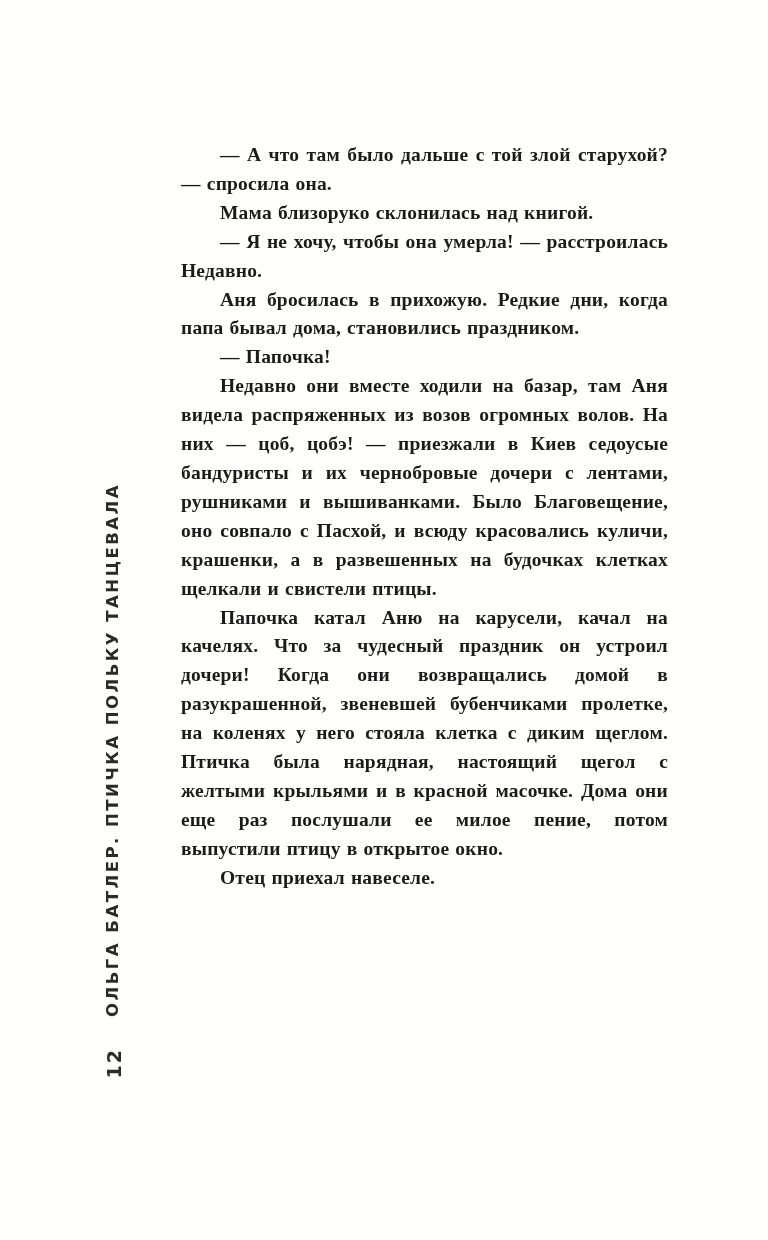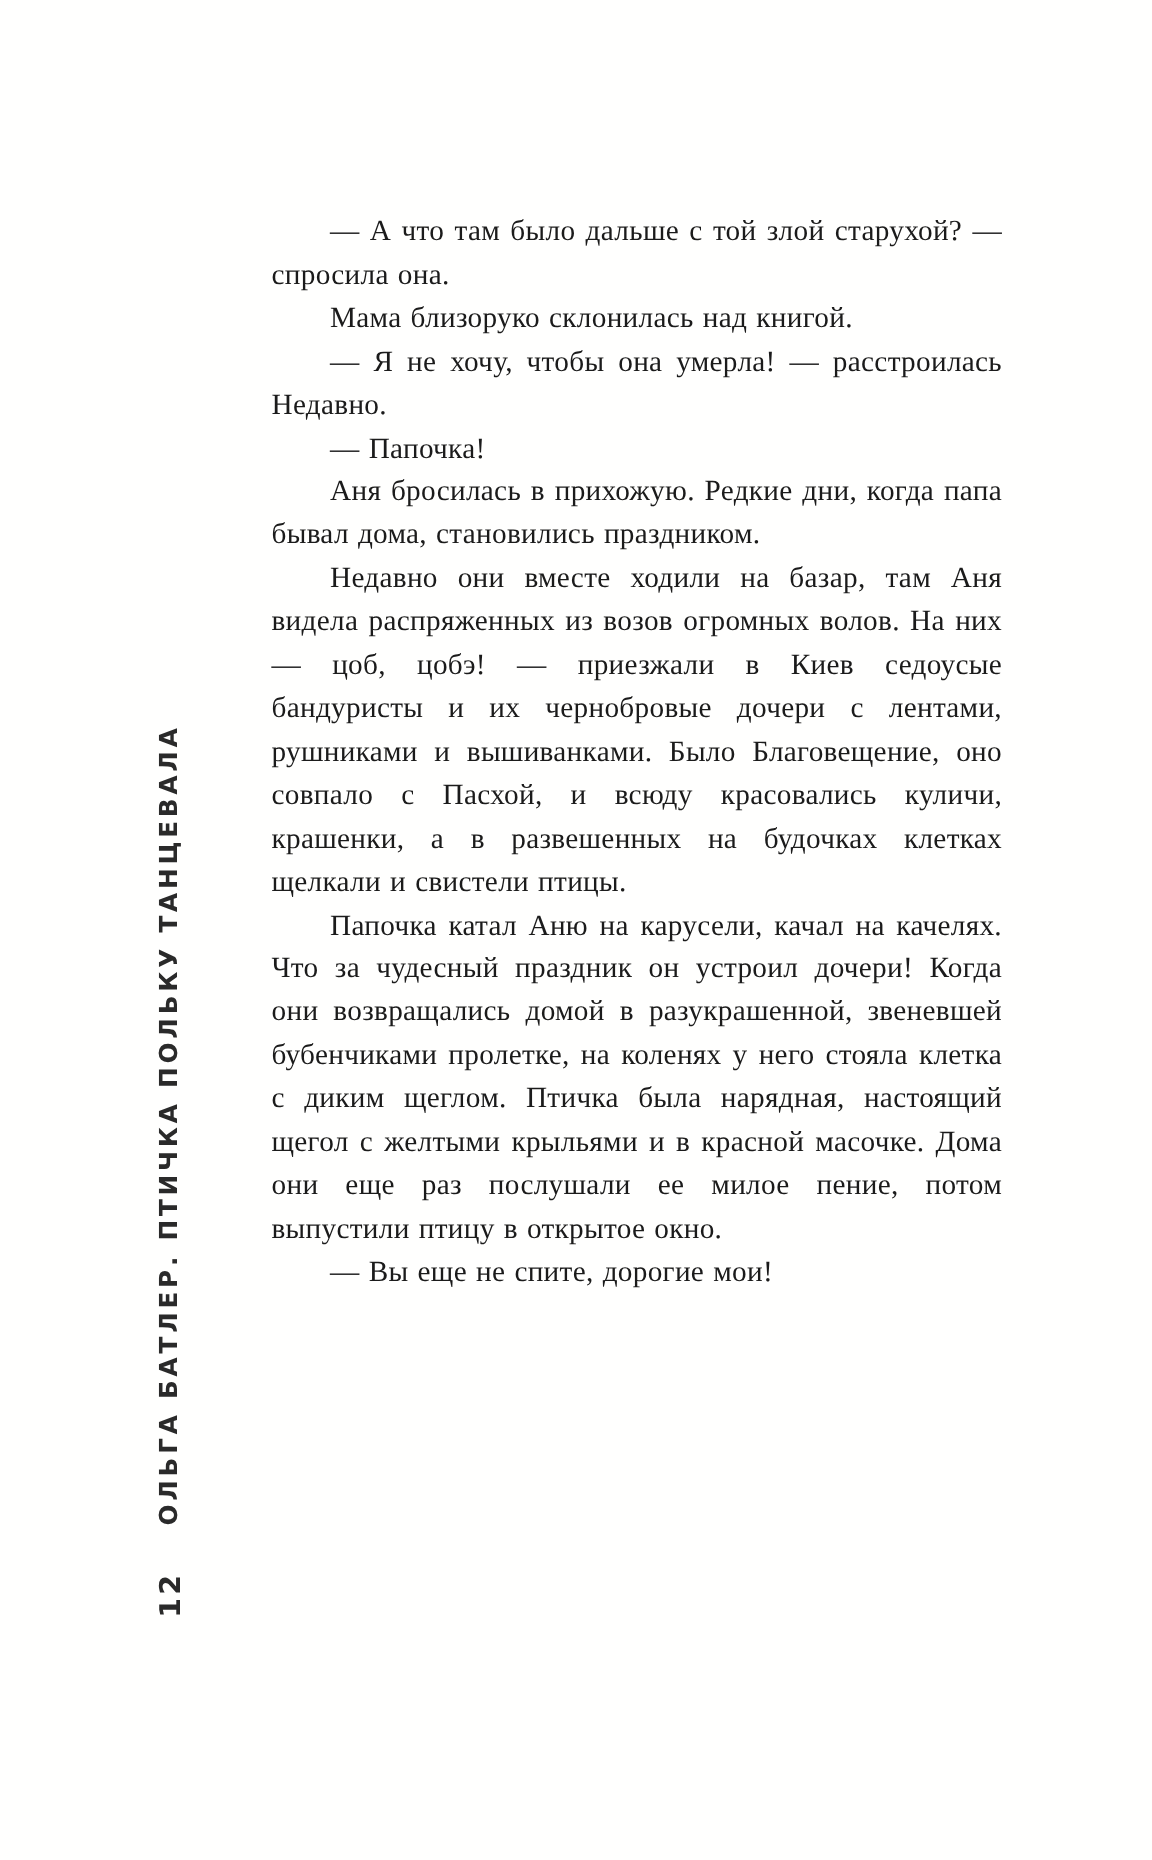--- a/index.html
+++ b/index.html
@@ -28,20 +28,21 @@
     color: #1b1b1b;
   }
   .text-block p {
     margin: 0;
     font-size: 19.5px;
     line-height: 28.9px;
     text-align: justify;
     text-indent: 39px;
     letter-spacing: 0.2px;
     word-spacing: 1px;
+    font-weight: bold;
   }
   
   .spine-title {
     position: absolute;
     left: 103px;
     top: 585px;
     height: 432px;
     writing-mode: vertical-rl;
     transform: rotate(180deg);
     font-family: "DejaVu Sans", sans-serif;
@@ -71,20 +72,20 @@
 <div class="book-page">
 
   <div class="spine-title">ОЛЬГА БАТЛЕР. ПТИЧКА ПОЛЬКУ ТАНЦЕВАЛА</div>
 
   <div class="page-number">12</div>
 
   <div class="text-block" id="paragraphs">
       <p>— А что там было дальше с той злой старухой? — спросила она.</p>
       <p>Мама близоруко склонилась над книгой.</p>
       <p>— Я не хочу, чтобы она умерла! — расстроилась Недавно.</p>
+      <p>Аня бросилась в прихожую. Редкие дни, когда папа бывал дома, становились праздником.</p>
       <p>— Папочка!</p>
-      <p>Аня бросилась в прихожую. Редкие дни, когда папа бывал дома, становились праздником.</p>
       <p>Недавно они вместе ходили на базар, там Аня видела распряженных из возов огромных волов. На них — цоб, цобэ! — приезжали в Киев седоусые бандуристы и их чернобровые дочери с лентами, рушниками и вышиванками. Было Благовещение, оно совпало с Пасхой, и всюду красовались куличи, крашенки, а в развешенных на будочках клетках щелкали и свистели птицы.</p>
       <p>Папочка катал Аню на карусели, качал на качелях. Что за чудесный праздник он устроил дочери! Когда они возвращались домой в разукрашенной, звеневшей бубенчиками пролетке, на коленях у него стояла клетка с диким щеглом. Птичка была нарядная, настоящий щегол с желтыми крыльями и в красной масочке. Дома они еще раз послушали ее милое пение, потом выпустили птицу в открытое окно.</p>
-      <p>— Вы еще не спите, дорогие мои!</p>
+      <p>Отец приехал навеселе.</p>
     </div>
 
 </div>
 
 </body></html>

